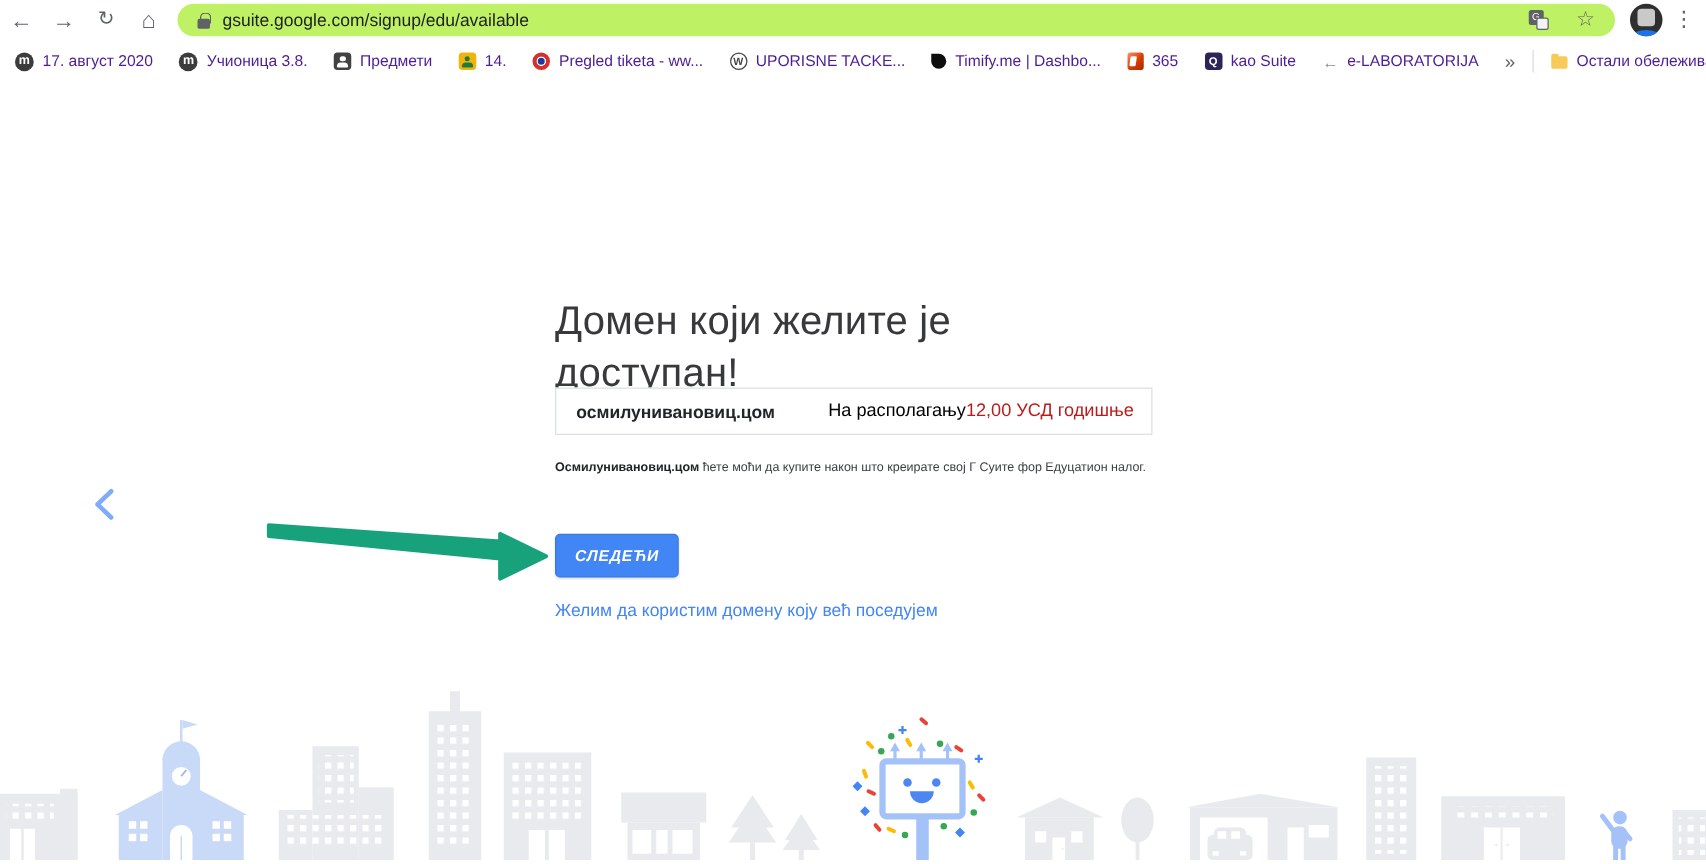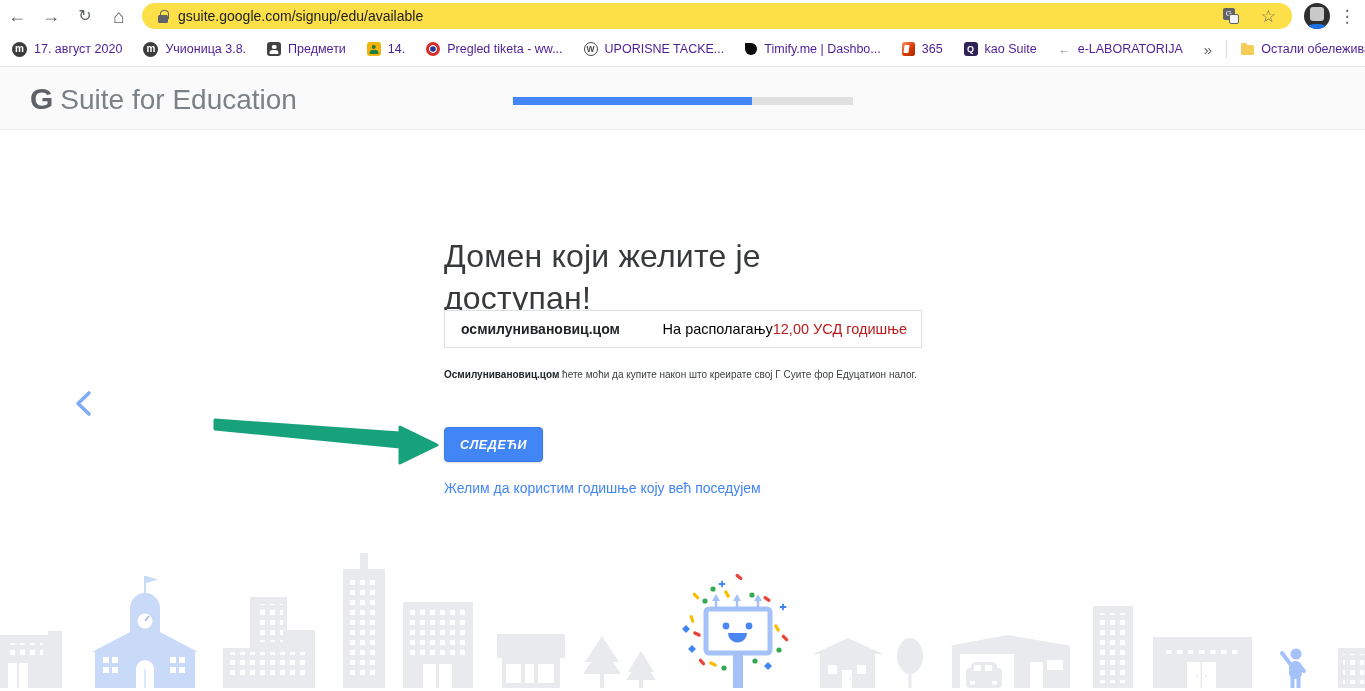--- a/index.html
+++ b/index.html
@@ -6,21 +6,21 @@
   html,body { width:1365px; height:691px; overflow:hidden; background:#fff;
     font-family:"Liberation Sans","DejaVu Sans",sans-serif; }
   .screen { position:relative; width:1365px; height:691px; background:#fff; overflow:hidden; }
 
   
   .toolbar { position:absolute; left:0; top:0; width:1365px; height:32px; background:#fff;
     display:flex; align-items:center; }
   .nav-ic { color:#5f6368; font-size:18px; line-height:1; width:34px; text-align:center; cursor:pointer; }
   .nav-ic.reload { font-size:16px; }
   .nav-ic.home { font-size:19px; }
-  .omnibox { height:26px; width:1150px; margin-left:6px; background:#fde047; border-radius:14px;
+  .omnibox { height:26px; width:1150px; margin-left:6px; background:#bef264; border-radius:14px;
     display:flex; align-items:center; padding:0 12px; }
   .lock { width:10px; height:13px; position:relative; margin:0 10px 0 4px; flex:none; }
   .lock::before { content:""; position:absolute; left:1.5px; top:0; width:7px; height:8px;
     border:1.6px solid #5f6368; border-bottom:none; border-radius:4px 4px 0 0; }
   .lock::after { content:""; position:absolute; left:0; top:5.5px; width:10px; height:7.5px;
     background:#5f6368; border-radius:1.5px; }
   .url { font-size:14px; color:#202124; }
   .omni-spacer { flex:1; }
   .tr-ic { position:relative; width:16px; height:16px; margin-right:22px; flex:none; cursor:pointer; }
   .tr-ic::before { content:"G"; position:absolute; left:0; top:0; width:12px; height:12px;
@@ -165,48 +165,40 @@
     <div class="bm-right">
       <span class="bm-overflow">»</span>
       <span class="bm-sep"></span>
       <div class="bm">
         <span class="folder"></span>
         <span class="bm-label">Остали обележивачи</span>
       </div>
     </div>
   </div>
 
-  <div class="app-header">
-    <div class="logo">
-      <span class="g">G</span><span class="rest">Suite for Education</span>
-    </div>
-    <div class="progress">
-      <div class="fill" style="width:70.3%"></div>
-    </div>
-  </div>
 
   <svg class="back-chevron" width="30" height="38" viewBox="0 0 30 38">
     <path d="M21 9 L10 19.5 L21 30" fill="none" stroke="#7fabf8" stroke-width="3.6" stroke-linecap="round" stroke-linejoin="round"></path>
   </svg>
 
   <h1 class="page-title">Домен који желите је доступан!</h1>
 
   <div class="domain-box">
     <span class="domain">осмилунивановиц.цом</span>
     <span class="status">На располагању</span>
     <span class="price">12,00 УСД годишње</span>
   </div>
 
   <p class="note">
     <b>Осмилунивановиц.цом</b><span> ћете моћи да купите након што креирате свој Г Суите фор Едуцатион налог.</span>
   </p>
 
   <button class="next-btn">СЛЕДЕЋИ</button>
 
-  <a class="own-link">Желим да користим годишње коју већ поседујем</a>
+  <a class="own-link">Желим да користим домену коју већ поседујем</a>
 
   <svg class="annot-arrow" width="250" height="70" viewBox="200 408 250 70">
     <polygon points="215,420 400,433 400,427 437,445 400,463 400,447 215,429" fill="#17a27b" stroke="#17a27b" stroke-width="3" stroke-linejoin="round"></polygon>
   </svg>
 
   <svg class="cityscape" width="1365" height="141" viewBox="0 0 1365 141">
     <defs>
       <pattern id="win" width="10" height="10" patternUnits="userSpaceOnUse">
           <rect width="5" height="5" fill="#fff"></rect>
         </pattern>

